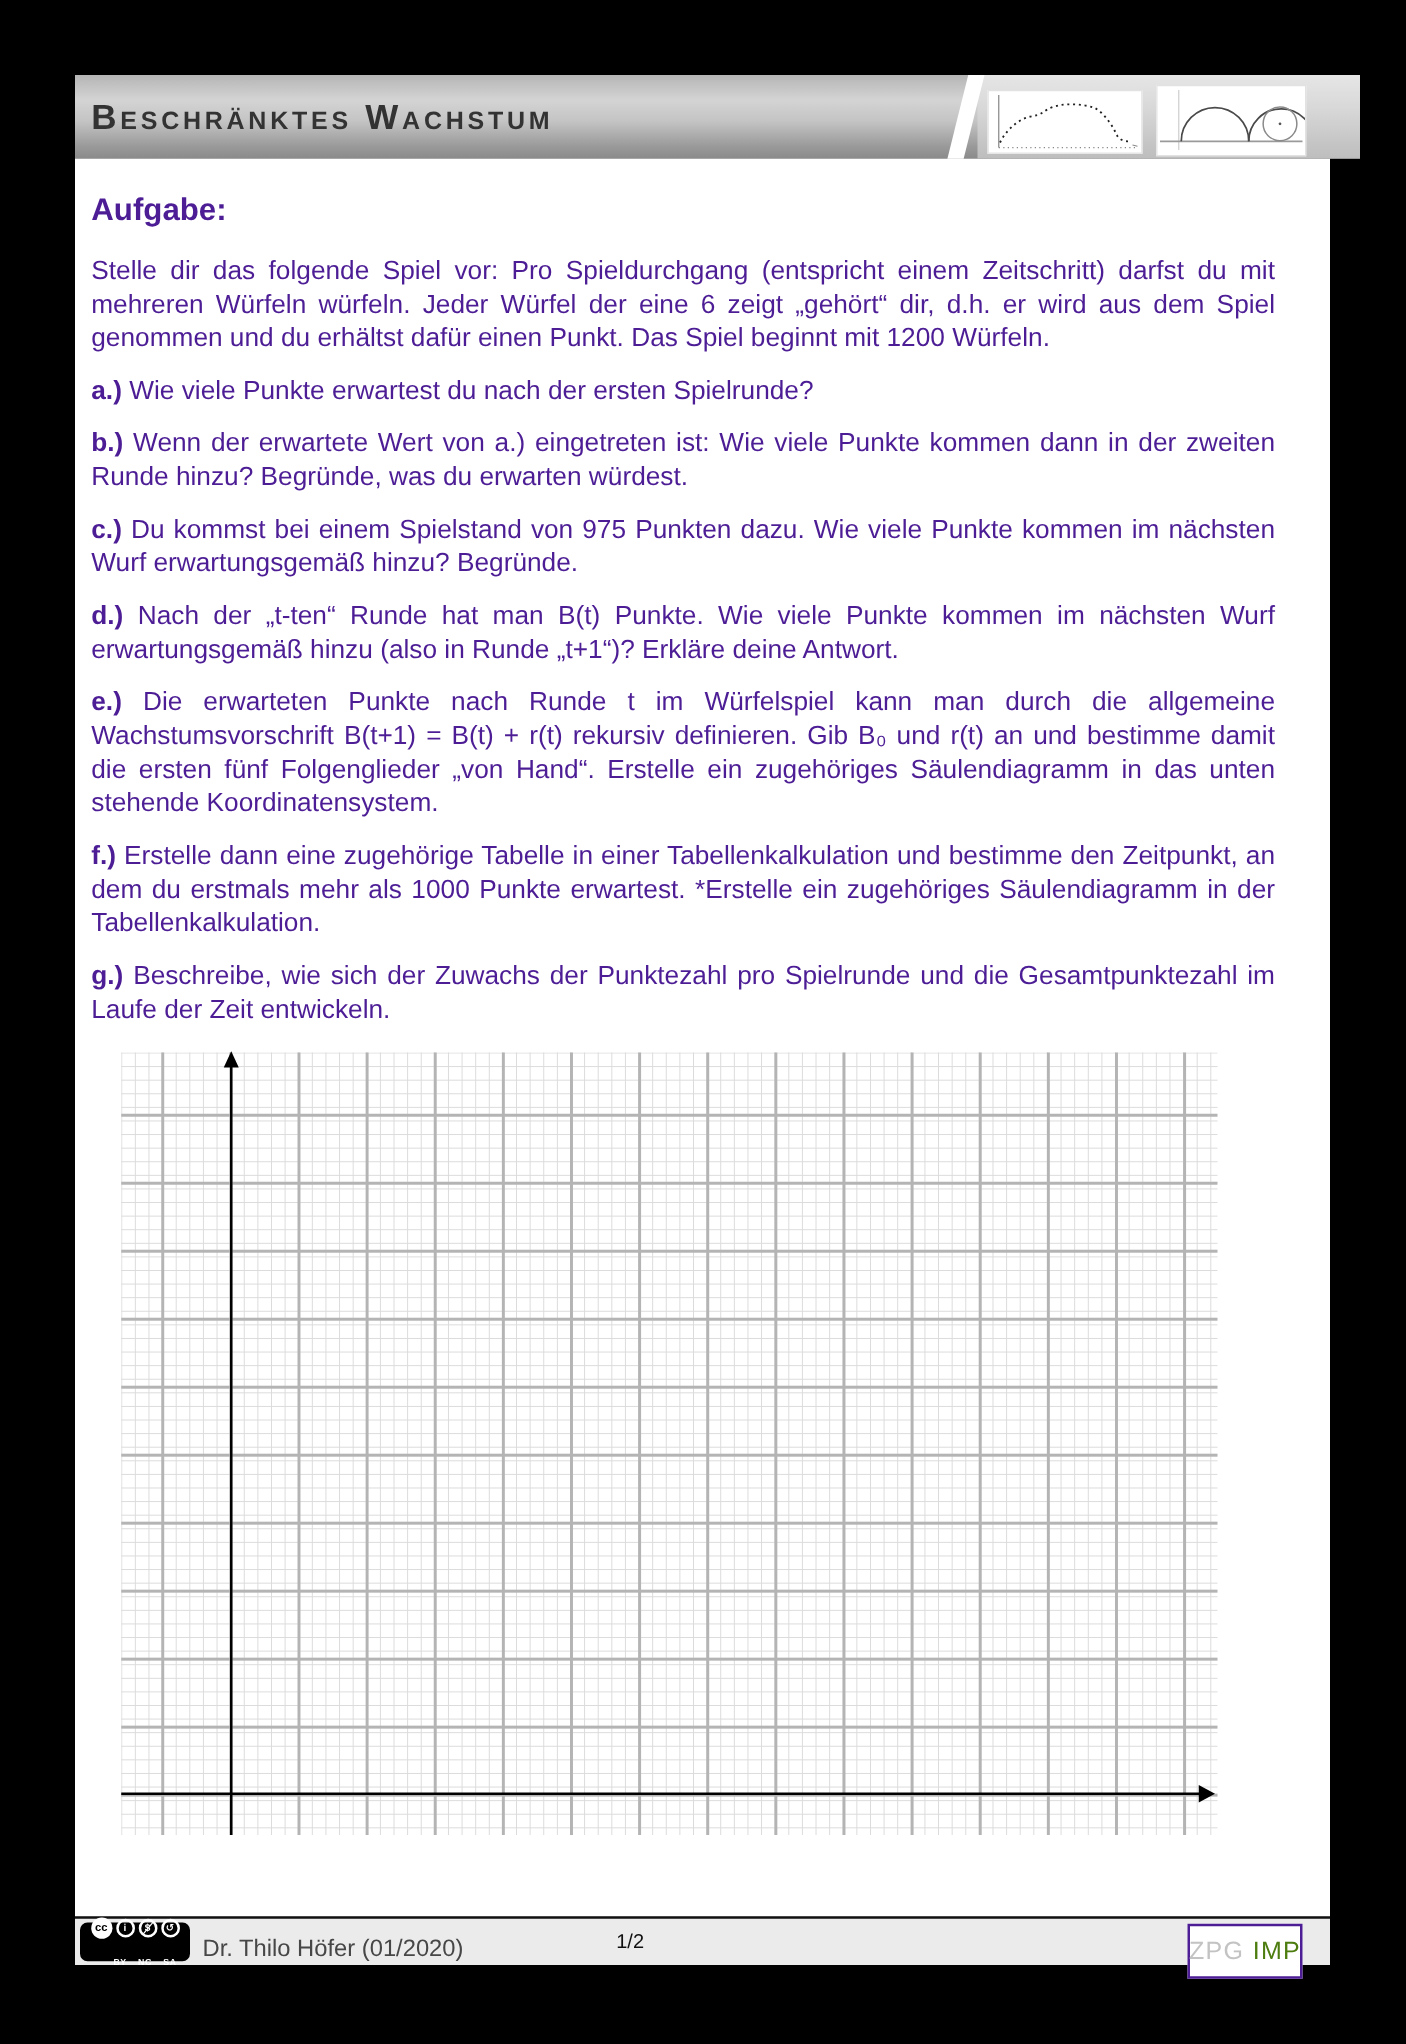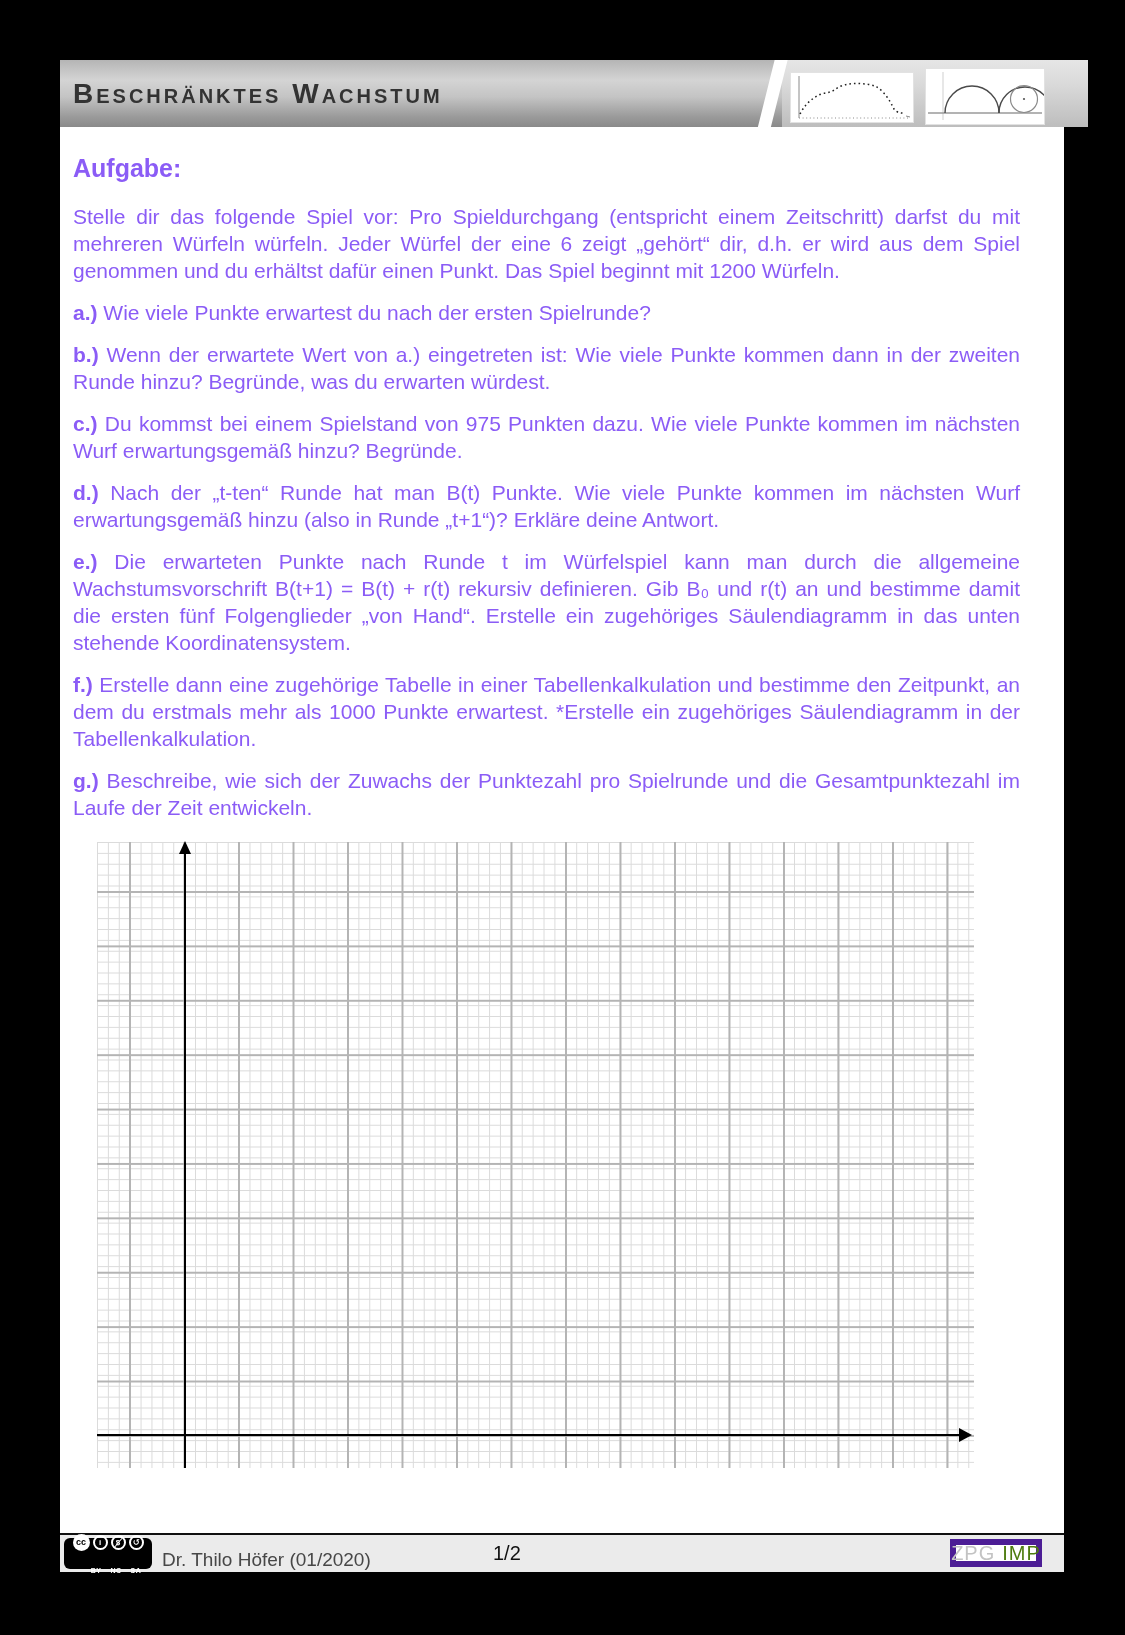--- a/index.html
+++ b/index.html
@@ -28,21 +28,21 @@
     position:absolute;left:13px;top:50%;transform:translateY(-50%);
     font-variant:small-caps;font-weight:bold;font-size:28px;letter-spacing:3px;color:#333;
     white-space:nowrap;
   }
   .thumb{position:absolute;background:#fff;border:1px solid #e2e2e2;box-sizing:border-box;overflow:hidden;}
   .thumb1{left:730px;top:12px;width:124px;height:51px;}
   .thumb2{left:865px;top:8px;width:120px;height:57px;}
   
   .content{
     position:absolute;left:0;top:67px;width:988px;box-sizing:border-box;
-    padding:27px 28px 0 13px;color:#8b5cf6;
+    padding:27px 28px 0 13px;color:#4c1d95;
   }
   .heading{font-size:25px;font-weight:bold;margin:0 0 20px 0;}
   .para{font-size:21px;line-height:27px;text-align:justify;margin:0 0 15px 0;}
   .tlabel{font-weight:bold;}
   
   .grid{
     position:absolute;left:37px;top:782px;width:877px;height:626px;
     background-image:
       linear-gradient(90deg,#b4b4b4 2px,transparent 2px),
       linear-gradient(180deg,#b4b4b4 2px,transparent 2px),
@@ -79,24 +79,24 @@
     width:15px;height:15px;border-radius:50%;border:2px solid #fff;color:#fff;box-sizing:border-box;
     font-size:8px;font-weight:bold;display:flex;align-items:center;justify-content:center;position:relative;
   }
   .cc-icon.nc::after{
     content:"";position:absolute;left:5px;top:-1px;width:1px;height:13px;background:#fff;
     transform:rotate(40deg);
   }
   .cc-labels{display:flex;gap:9px;margin-top:0px;margin-left:16px;}
   .cc-labels span{font-size:7px;color:#fff;font-weight:bold;letter-spacing:.5px;}
   .author{margin-left:10px;font-size:19px;color:#474747;margin-top:12px;}
-  .pagenum{position:absolute;left:433px;font-size:20px;color:#111;}
+  .pagenum{position:absolute;left:433px;font-size:16px;color:#111;}
   .brand{
-    position:absolute;right:22px;top:4px;width:92px;height:28px;background:#fff;
-    border:6px solid #4c1d95;display:flex;align-items:center;justify-content:center;
+    position:absolute;right:22px;top:4px;width:92px;height:44px;background:#fff;
+    border:2px solid #4c1d95;display:flex;align-items:center;justify-content:center;
     font-size:20px;letter-spacing:1px;box-sizing:border-box;
   }
   .brand .zpg{color:#c3c3c3;}
   .brand .imp{color:#4d7c0f;margin-left:7px;}
 </style>
 </head>
 <body>
 
 <div class="page">
 

